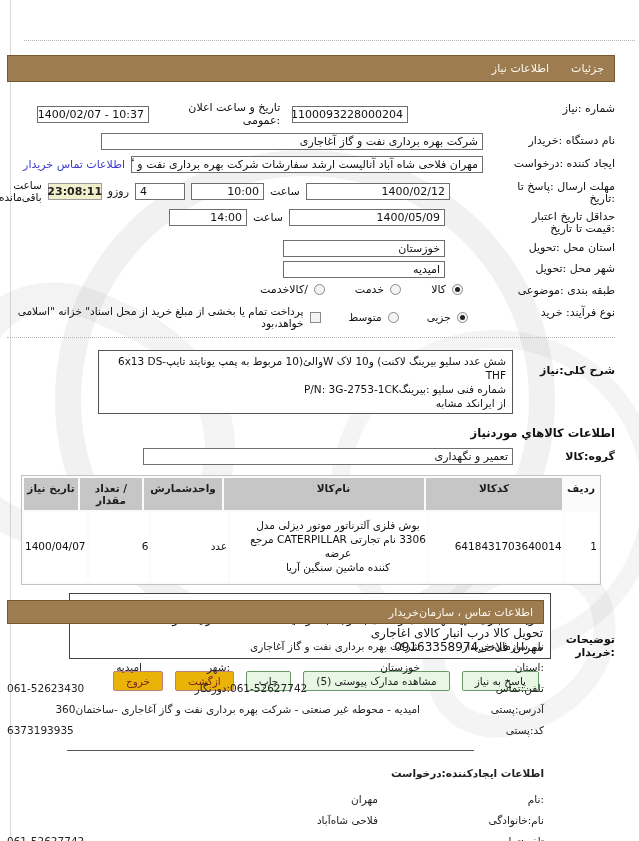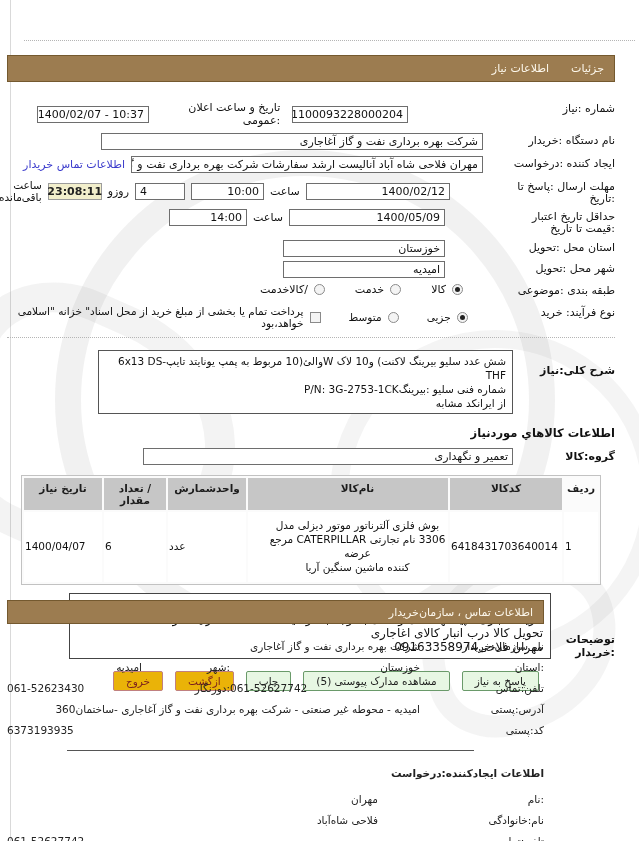--- a/index.html
+++ b/index.html
@@ -59,25 +59,25 @@
   .grouplabel { width:88px; font-weight:bold; flex-shrink:0; }
   .groupbox { width:370px; margin-right:14px; }
 
   
   .tbl { margin-left:14px; margin-right:14px; border:1px solid #c2c2c2; background:#fbfbfb; padding:2px; }
   .thead, .trow { display:flex; gap:2px; }
   .th { background:#c6c6c6; font-weight:bold; font-size:10.5px; text-align:center;
         padding:4px 1px; color:#1c1c1c; }
   .th.c-row { background:transparent; }
   .td { background:#fff; font-size:10.5px; text-align:center; padding:6px 1px 8px; }
-  .c-row{width:34px;} .c-code{width:112px;} .c-name{width:200px;padding-left:20px;} .c-unit{width:78px;}
+  .c-row{width:34px;} .c-code{width:136px;} .c-name{width:200px;padding-left:20px;} .c-unit{width:78px;}
   .c-qty{width:62px;} .c-date{flex:1;}
   .trow { margin-top:2px; }
   .td div { line-height:14px; }
-  .td.c-qty, .td.c-date, .td.c-code, .td.c-row, .td.c-unit { display:flex; align-items:center; justify-content:flex-end; }
+  .td.c-qty, .td.c-date, .td.c-code, .td.c-row, .td.c-unit { display:flex; align-items:center; justify-content:flex-start; }
 
   
   .notesrow { display:flex; align-items:flex-end; margin-top:8px; }
   .noteslabel { width:64px; flex-shrink:0; font-weight:bold; padding-top:18px; line-height:13px; }
   .notesbox { flex:1; margin-left:62px; border:1px solid #444; background:#fff;
               padding:4px 7px; font-size:12px; line-height:14px; }
 
   
   .btnrow { display:flex; justify-content:center; gap:12px; margin-top:12px; padding-left:30px; }
   .btn { height:20px; display:flex; align-items:center; justify-content:center; padding:0 12px;

